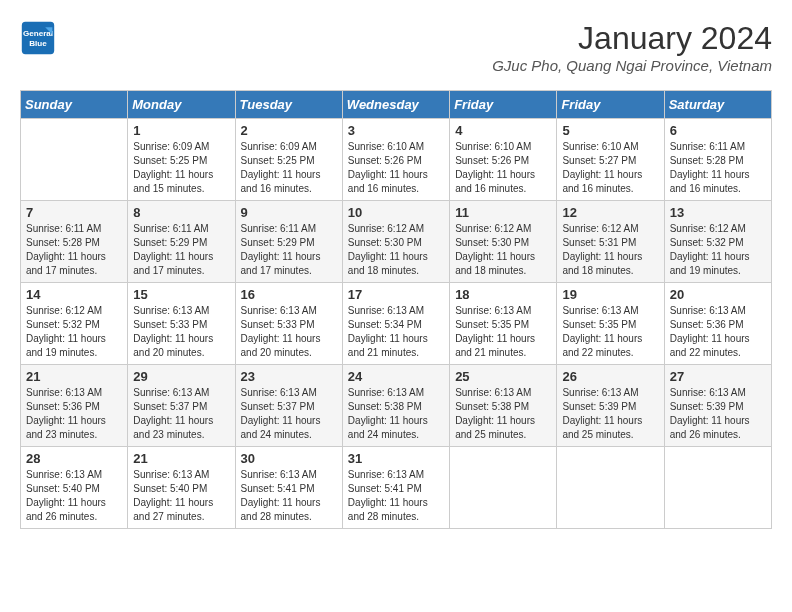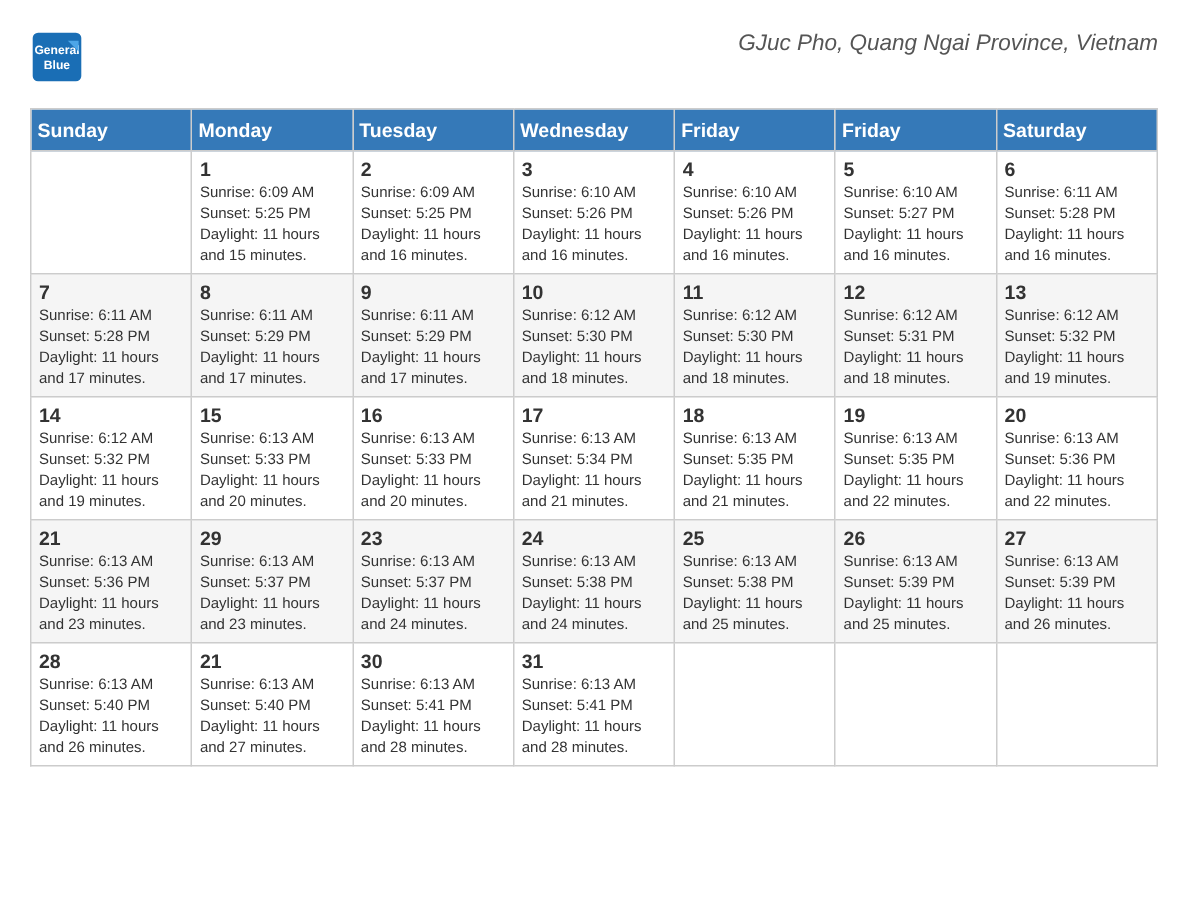--- a/index.html
+++ b/index.html
@@ -44,20 +44,21 @@
       table-layout: fixed;
     }
     thead tr th {
       background-color: #3579b8;
       color: #fff;
       font-size: 13px;
       font-weight: bold;
       padding: 6px 4px;
       text-align: left;
       border: 1px solid #ccc;
+      font-style: italic;
     }
     tbody tr td {
       vertical-align: top;
       padding: 4px 5px;
       border: 1px solid #ccc;
       font-size: 10.5px;
       color: #333;
       height: 80px;
       background: #fff;
     }
@@ -83,20 +84,21 @@
 <div class="header">
   <div class="logo">
     <svg class="logo-icon" viewBox="0 0 40 40">
       <rect x="2" y="2" width="36" height="36" rx="4" fill="#1a6eb5"></rect>
       <text x="20" y="18" text-anchor="middle" fill="white" font-size="9" font-weight="bold" font-family="Arial">General</text>
       <text x="20" y="29" text-anchor="middle" fill="white" font-size="9" font-weight="bold" font-family="Arial">Blue</text>
       <polygon points="28,8 36,8 36,16" fill="#4da6e8"></polygon>
     </svg>
   </div>
   <div class="title-block">
+    <div class="month-title">January 2024</div>
     <div class="location-title">GJuc Pho, Quang Ngai Province, Vietnam</div>
   </div>
 </div>
 
 <table>
   <thead>
     <tr id="header-row">
         <th>Sunday</th>
         <th>Monday</th>
         <th>Tuesday</th>

